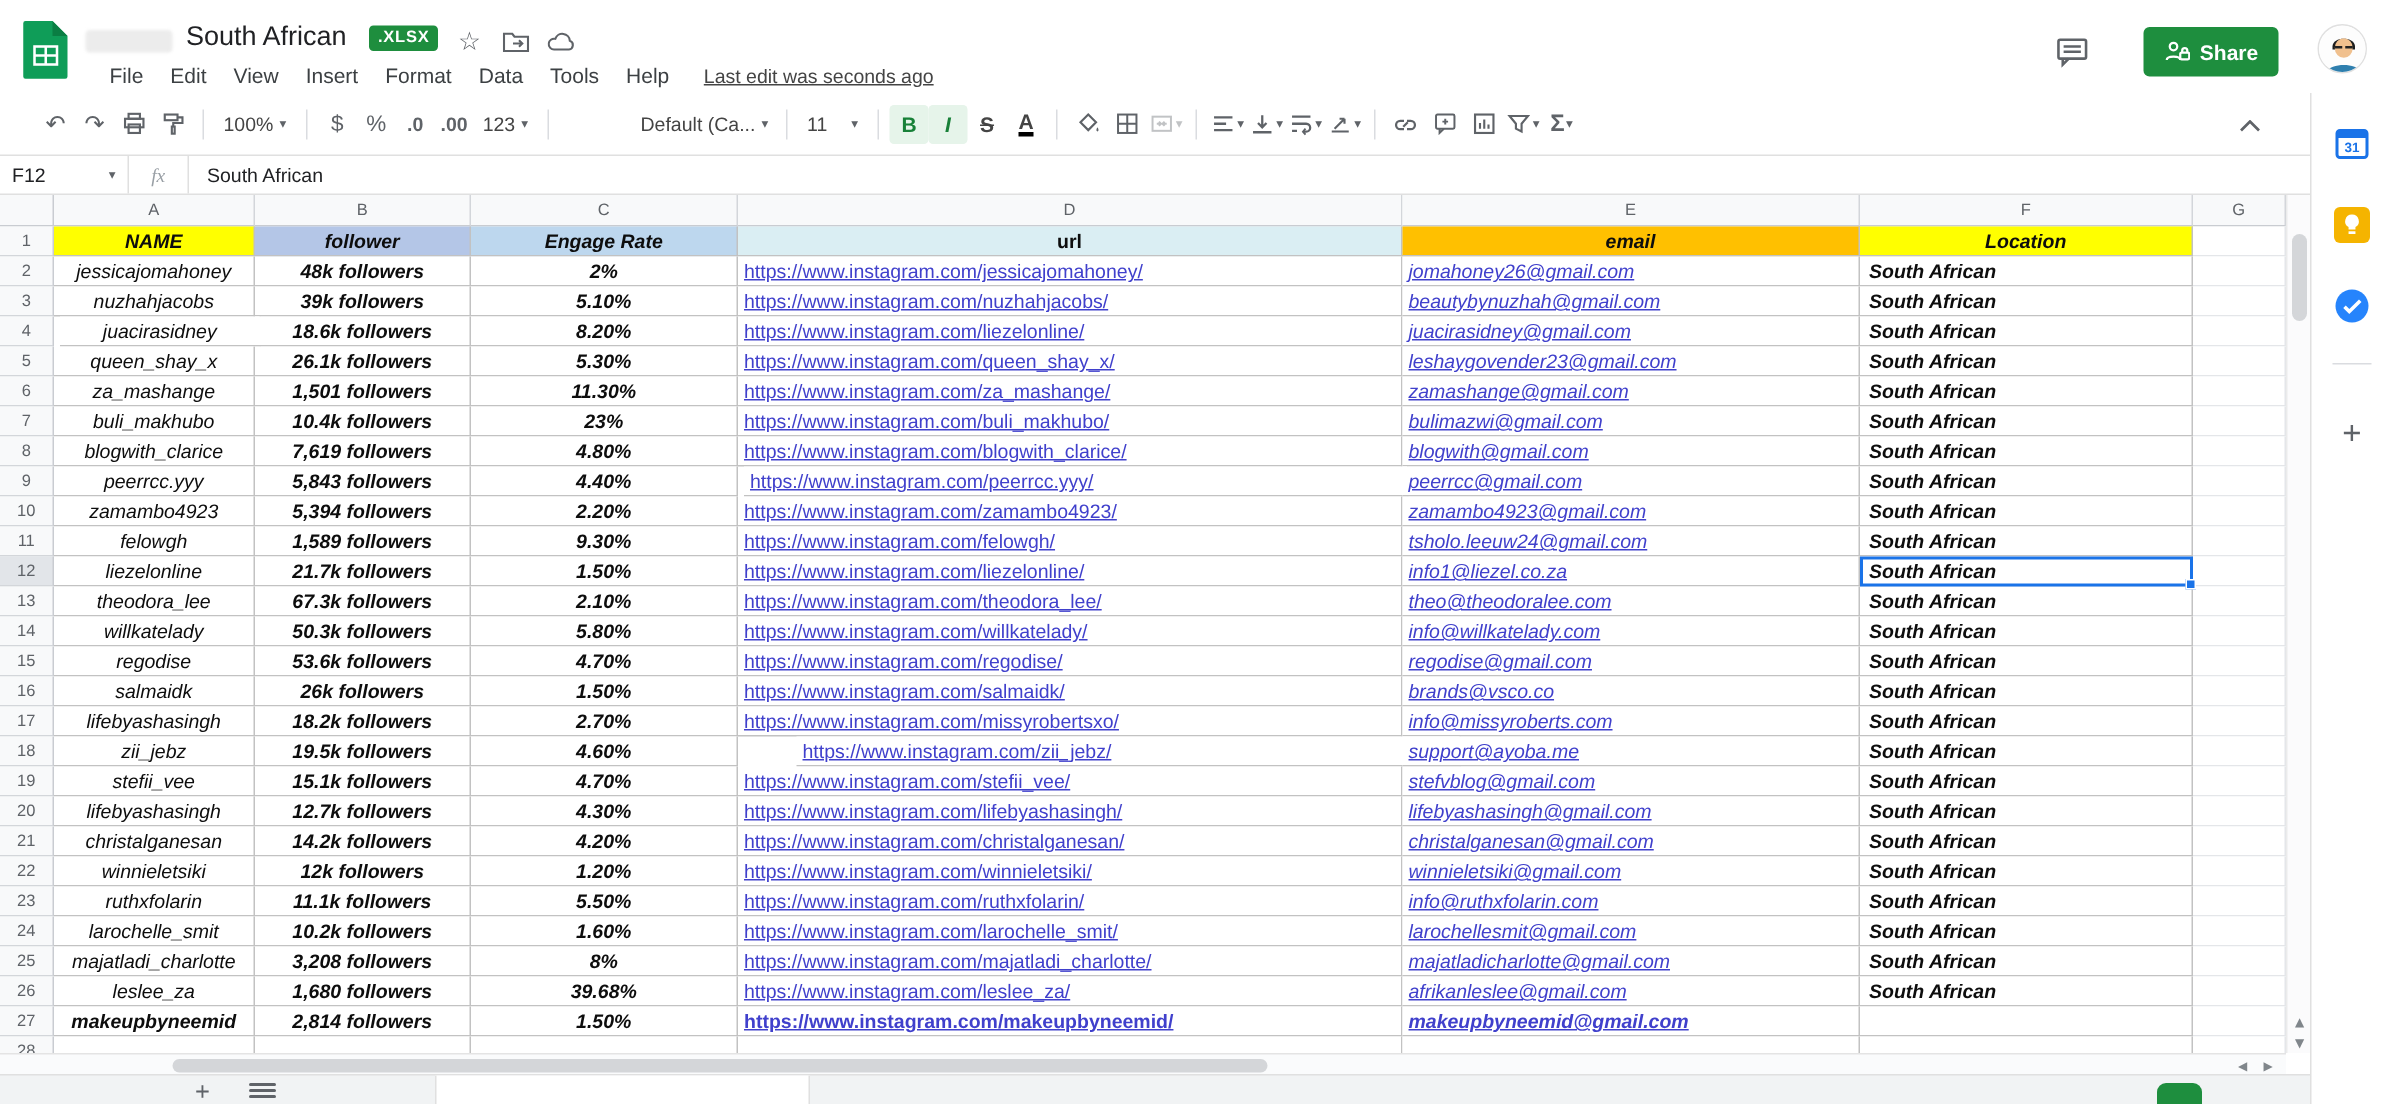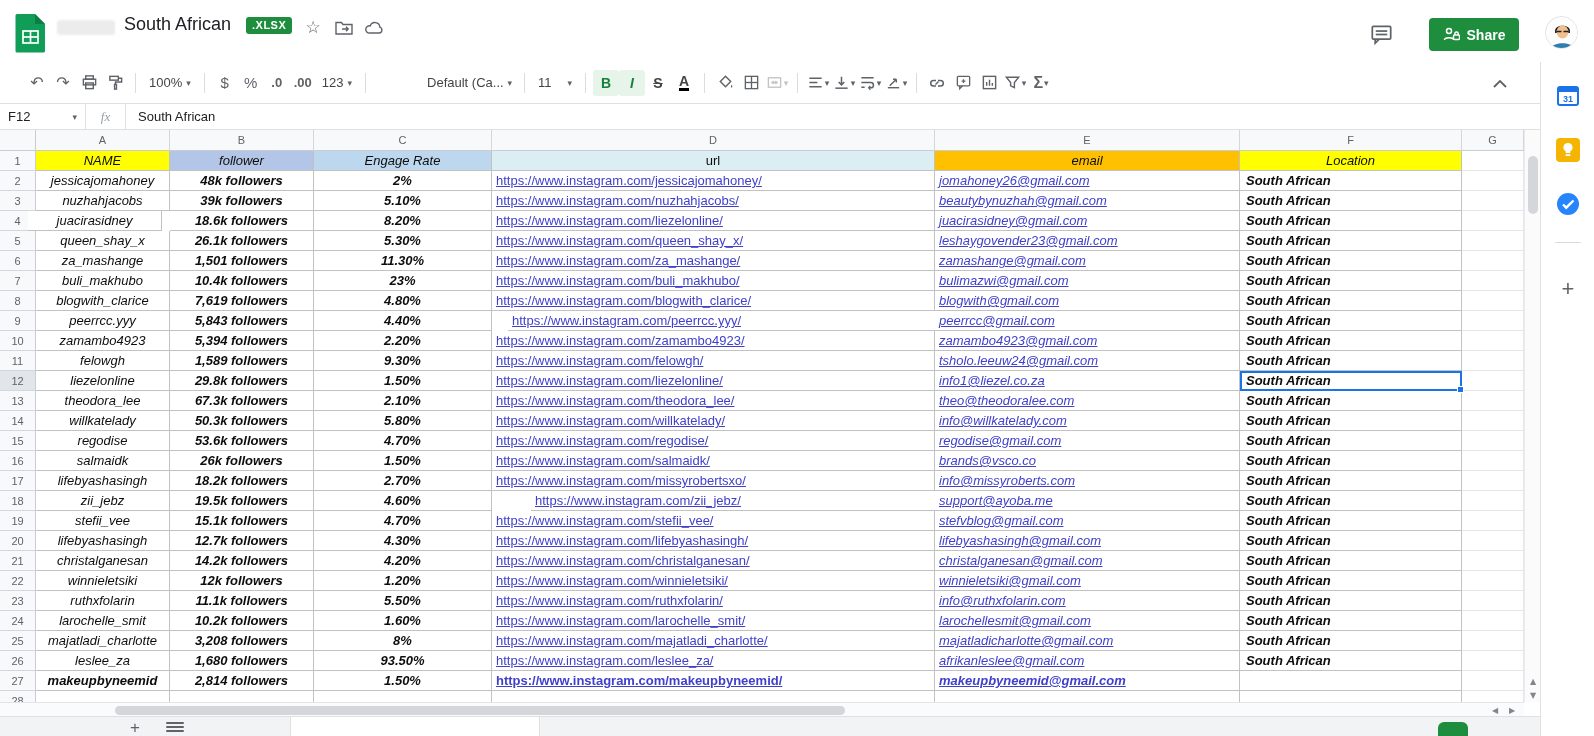--- a/index.html
+++ b/index.html
@@ -42,21 +42,21 @@
   .fvalue { padding-left:12px; font-size:13px; color:#202124; }
 
   
   .grid { position:absolute; left:0; top:130px; width:1524px; height:572px; background:#fff; overflow:hidden; }
   .corner { position:absolute; left:0; top:0; width:36px; height:21px; background:#f8f9fa; border-right:1px solid #c9ccd1; border-bottom:1px solid #c9ccd1; }
   .colhdr { position:absolute; top:0; height:21px; background:#f8f9fa; border-right:1px solid #d3d6da; border-bottom:1px solid #c9ccd1; color:#5f6368; font-size:11px; display:flex; align-items:center; justify-content:center; cursor:pointer; }
   .rowhdr { position:absolute; left:0; width:36px; background:#f8f9fa; border-right:1px solid #c9ccd1; border-bottom:1px solid #d3d6da; color:#5f6368; font-size:11px; display:flex; align-items:center; justify-content:center; cursor:pointer; }
   .rowhdr.sel { background:#e2e5e9; }
   .cell { position:absolute; height:20px; background:#fff; border-right:1px solid #c2c2c2; border-bottom:1px solid #c2c2c2; font-style:italic; font-weight:600; font-size:13px; color:#0d0d0d; display:flex; align-items:center; white-space:nowrap; overflow:hidden; cursor:cell; }
   .cell.center { justify-content:center; }
-  .cell.hdr { font-weight:400; justify-content:center; font-size:13px; }
+  .cell.hdr { font-weight:700; justify-content:center; font-size:13px; }
   .cell.noitalic { font-style:normal; }
   .cell.ca { font-weight:400; }
   .cell.cd { font-style:normal; font-weight:500; color:#4040cc; text-decoration:underline; padding-left:4px; }
   .cell.ce { font-weight:500; color:#4040cc; text-decoration:underline; padding-left:4px; }
   .cell.cf { padding-left:6px; }
   .cell.gcol { border-right:1px solid #e4e6e9; border-bottom:1px solid #e4e6e9; }
   .cell.emph { font-weight:800; }
   .cell.cd.emph,.cell.ce.emph { font-weight:700; }
   .sel-overlay { position:absolute; border:2px solid #1a73e8; background:transparent; pointer-events:none; }
   .sel-handle { position:absolute; width:7px; height:7px; background:#1a73e8; border:1px solid #fff; }
@@ -109,20 +109,31 @@
       <svg width="18" height="16" viewBox="0 0 18 16" stroke="#5f6368" stroke-width="1.4" fill="none">
         <path d="M1 2.5h5.5L8 4.5h9v9.5H1z"></path>
           <path d="M7 9h6M11 6.8l2.2 2.2L11 11.2"></path>
       </svg>
     </span>
     <span class="hicon" style="left:364px; top:20px;">
       <svg width="19" height="15" viewBox="0 0 19 15" stroke="#5f6368" stroke-width="1.4" fill="none">
         <path d="M4.6 13a3.6 3.6 0 1 1 .6-7.1 5 5 0 0 1 9.7 1.3A3 3 0 0 1 14.3 13z"></path>
       </svg>
     </span>
+    <div class="menu-row">
+      <span class="menu-item">File</span>
+      <span class="menu-item">Edit</span>
+      <span class="menu-item">View</span>
+      <span class="menu-item">Insert</span>
+      <span class="menu-item">Format</span>
+      <span class="menu-item">Data</span>
+      <span class="menu-item">Tools</span>
+      <span class="menu-item">Help</span>
+      <span class="last-edit">Last edit was seconds ago</span>
+    </div>
     <span class="tb-comment">
       <svg width="23" height="23" viewBox="0 0 20 20" stroke="#5f6368" stroke-width="1.5" fill="none">
         <rect x="2" y="3" width="16" height="11" rx="1"></rect>
           <path d="M4.5 14v3.5L8 14"></path>
         <line x1="5" y1="7" x2="15" y2="7"></line>
           <line x1="5" y1="10" x2="15" y2="10"></line>
       </svg>
     </span>
     <button class="share-btn">
       <svg width="17" height="15" viewBox="0 0 17 15" stroke="#fff" stroke-width="1.5" fill="none">
@@ -347,21 +358,21 @@
         <div class="cell cc center" style="left: 314px; top: 41px; width: 178px; height: 20px;">2%</div>
         <div class="cell cd" style="left: 492px; top: 41px; width: 443px; height: 20px;">https://www.instagram.com/jessicajomahoney/</div>
         <div class="cell ce" style="left: 935px; top: 41px; width: 305px; height: 20px;">jomahoney26@gmail.com</div>
         <div class="cell cf" style="left: 1240px; top: 41px; width: 222px; height: 20px;">South African</div>
         <div class="cell ca center" style="left: 36px; top: 61px; width: 134px; height: 20px;">nuzhahjacobs</div>
         <div class="cell cb center" style="left: 170px; top: 61px; width: 144px; height: 20px;">39k followers</div>
         <div class="cell cc center" style="left: 314px; top: 61px; width: 178px; height: 20px;">5.10%</div>
         <div class="cell cd" style="left: 492px; top: 61px; width: 443px; height: 20px;">https://www.instagram.com/nuzhahjacobs/</div>
         <div class="cell ce" style="left: 935px; top: 61px; width: 305px; height: 20px;">beautybynuzhah@gmail.com</div>
         <div class="cell cf" style="left: 1240px; top: 61px; width: 222px; height: 20px;">South African</div>
-        <div class="cell ca center" style="left: 28px; top: 81px; width: 134px; height: 20px;">juacirasidney</div>
+        <div class="cell ca center" style="left: 40px; top: 81px; width: 134px; height: 20px;">juacirasidney</div>
         <div class="cell cb center" style="left: 170px; top: 81px; width: 144px; height: 20px;">18.6k followers</div>
         <div class="cell cc center" style="left: 314px; top: 81px; width: 178px; height: 20px;">8.20%</div>
         <div class="cell cd" style="left: 492px; top: 81px; width: 443px; height: 20px;">https://www.instagram.com/liezelonline/</div>
         <div class="cell ce" style="left: 935px; top: 81px; width: 305px; height: 20px;">juacirasidney@gmail.com</div>
         <div class="cell cf" style="left: 1240px; top: 81px; width: 222px; height: 20px;">South African</div>
         <div class="cell ca center" style="left: 36px; top: 101px; width: 134px; height: 20px;">queen_shay_x</div>
         <div class="cell cb center" style="left: 170px; top: 101px; width: 144px; height: 20px;">26.1k followers</div>
         <div class="cell cc center" style="left: 314px; top: 101px; width: 178px; height: 20px;">5.30%</div>
         <div class="cell cd" style="left: 492px; top: 101px; width: 443px; height: 20px;">https://www.instagram.com/queen_shay_x/</div>
         <div class="cell ce" style="left: 935px; top: 101px; width: 305px; height: 20px;">leshaygovender23@gmail.com</div>
@@ -380,37 +391,37 @@
         <div class="cell cf" style="left: 1240px; top: 141px; width: 222px; height: 20px;">South African</div>
         <div class="cell ca center" style="left: 36px; top: 161px; width: 134px; height: 20px;">blogwith_clarice</div>
         <div class="cell cb center" style="left: 170px; top: 161px; width: 144px; height: 20px;">7,619 followers</div>
         <div class="cell cc center" style="left: 314px; top: 161px; width: 178px; height: 20px;">4.80%</div>
         <div class="cell cd" style="left: 492px; top: 161px; width: 443px; height: 20px;">https://www.instagram.com/blogwith_clarice/</div>
         <div class="cell ce" style="left: 935px; top: 161px; width: 305px; height: 20px;">blogwith@gmail.com</div>
         <div class="cell cf" style="left: 1240px; top: 161px; width: 222px; height: 20px;">South African</div>
         <div class="cell ca center" style="left: 36px; top: 181px; width: 134px; height: 20px;">peerrcc.yyy</div>
         <div class="cell cb center" style="left: 170px; top: 181px; width: 144px; height: 20px;">5,843 followers</div>
         <div class="cell cc center" style="left: 314px; top: 181px; width: 178px; height: 20px;">4.40%</div>
-        <div class="cell cd" style="left: 508px; top: 181px; width: 443px; height: 20px; text-align: center;">https://www.instagram.com/peerrcc.yyy/</div>
+        <div class="cell cd" style="left: 496px; top: 181px; width: 443px; height: 20px; text-align: center;">https://www.instagram.com/peerrcc.yyy/</div>
         <div class="cell ce" style="left: 935px; top: 181px; width: 305px; height: 20px;">peerrcc@gmail.com</div>
         <div class="cell cf" style="left: 1240px; top: 181px; width: 222px; height: 20px;">South African</div>
         <div class="cell ca center" style="left: 36px; top: 201px; width: 134px; height: 20px;">zamambo4923</div>
         <div class="cell cb center" style="left: 170px; top: 201px; width: 144px; height: 20px;">5,394 followers</div>
         <div class="cell cc center" style="left: 314px; top: 201px; width: 178px; height: 20px;">2.20%</div>
         <div class="cell cd" style="left: 492px; top: 201px; width: 443px; height: 20px;">https://www.instagram.com/zamambo4923/</div>
         <div class="cell ce" style="left: 935px; top: 201px; width: 305px; height: 20px;">zamambo4923@gmail.com</div>
         <div class="cell cf" style="left: 1240px; top: 201px; width: 222px; height: 20px;">South African</div>
         <div class="cell ca center" style="left: 36px; top: 221px; width: 134px; height: 20px;">felowgh</div>
         <div class="cell cb center" style="left: 170px; top: 221px; width: 144px; height: 20px;">1,589 followers</div>
         <div class="cell cc center" style="left: 314px; top: 221px; width: 178px; height: 20px;">9.30%</div>
         <div class="cell cd" style="left: 492px; top: 221px; width: 443px; height: 20px;">https://www.instagram.com/felowgh/</div>
         <div class="cell ce" style="left: 935px; top: 221px; width: 305px; height: 20px;">tsholo.leeuw24@gmail.com</div>
         <div class="cell cf" style="left: 1240px; top: 221px; width: 222px; height: 20px;">South African</div>
         <div class="cell ca center" style="left: 36px; top: 241px; width: 134px; height: 20px;">liezelonline</div>
-        <div class="cell cb center" style="left: 170px; top: 241px; width: 144px; height: 20px;">29.8k followers</div>
+        <div class="cell cb center" style="left: 170px; top: 241px; width: 144px; height: 20px;">21.7k followers</div>
         <div class="cell cc center" style="left: 314px; top: 241px; width: 178px; height: 20px;">1.50%</div>
         <div class="cell cd" style="left: 492px; top: 241px; width: 443px; height: 20px;">https://www.instagram.com/liezelonline/</div>
         <div class="cell ce" style="left: 935px; top: 241px; width: 305px; height: 20px;">info1@liezel.co.za</div>
         <div class="cell cf" style="left: 1240px; top: 241px; width: 222px; height: 20px;">South African</div>
         <div class="cell ca center" style="left: 36px; top: 261px; width: 134px; height: 20px;">theodora_lee</div>
         <div class="cell cb center" style="left: 170px; top: 261px; width: 144px; height: 20px;">67.3k followers</div>
         <div class="cell cc center" style="left: 314px; top: 261px; width: 178px; height: 20px;">2.10%</div>
         <div class="cell cd" style="left: 492px; top: 261px; width: 443px; height: 20px;">https://www.instagram.com/theodora_lee/</div>
         <div class="cell ce" style="left: 935px; top: 261px; width: 305px; height: 20px;">theo@theodoralee.com</div>
         <div class="cell cf" style="left: 1240px; top: 261px; width: 222px; height: 20px;">South African</div>
@@ -481,21 +492,21 @@
         <div class="cell ce" style="left: 935px; top: 481px; width: 305px; height: 20px;">larochellesmit@gmail.com</div>
         <div class="cell cf" style="left: 1240px; top: 481px; width: 222px; height: 20px;">South African</div>
         <div class="cell ca center" style="left: 36px; top: 501px; width: 134px; height: 20px;">majatladi_charlotte</div>
         <div class="cell cb center" style="left: 170px; top: 501px; width: 144px; height: 20px;">3,208 followers</div>
         <div class="cell cc center" style="left: 314px; top: 501px; width: 178px; height: 20px;">8%</div>
         <div class="cell cd" style="left: 492px; top: 501px; width: 443px; height: 20px;">https://www.instagram.com/majatladi_charlotte/</div>
         <div class="cell ce" style="left: 935px; top: 501px; width: 305px; height: 20px;">majatladicharlotte@gmail.com</div>
         <div class="cell cf" style="left: 1240px; top: 501px; width: 222px; height: 20px;">South African</div>
         <div class="cell ca center" style="left: 36px; top: 521px; width: 134px; height: 20px;">leslee_za</div>
         <div class="cell cb center" style="left: 170px; top: 521px; width: 144px; height: 20px;">1,680 followers</div>
-        <div class="cell cc center" style="left: 314px; top: 521px; width: 178px; height: 20px;">93.50%</div>
+        <div class="cell cc center" style="left: 314px; top: 521px; width: 178px; height: 20px;">39.68%</div>
         <div class="cell cd" style="left: 492px; top: 521px; width: 443px; height: 20px;">https://www.instagram.com/leslee_za/</div>
         <div class="cell ce" style="left: 935px; top: 521px; width: 305px; height: 20px;">afrikanleslee@gmail.com</div>
         <div class="cell cf" style="left: 1240px; top: 521px; width: 222px; height: 20px;">South African</div>
         <div class="cell ca center emph" style="left: 36px; top: 541px; width: 134px; height: 20px;">makeupbyneemid</div>
         <div class="cell cb center emph" style="left: 170px; top: 541px; width: 144px; height: 20px;">2,814 followers</div>
         <div class="cell cc center emph" style="left: 314px; top: 541px; width: 178px; height: 20px;">1.50%</div>
         <div class="cell cd emph" style="left: 492px; top: 541px; width: 443px; height: 20px;">https://www.instagram.com/makeupbyneemid/</div>
         <div class="cell ce emph" style="left: 935px; top: 541px; width: 305px; height: 20px;">makeupbyneemid@gmail.com</div>
         <div class="cell cf emph" style="left: 1240px; top: 541px; width: 222px; height: 20px;"></div>
         <div class="cell center" style="left: 36px; top: 561px; width: 134px; height: 20px;"></div>

